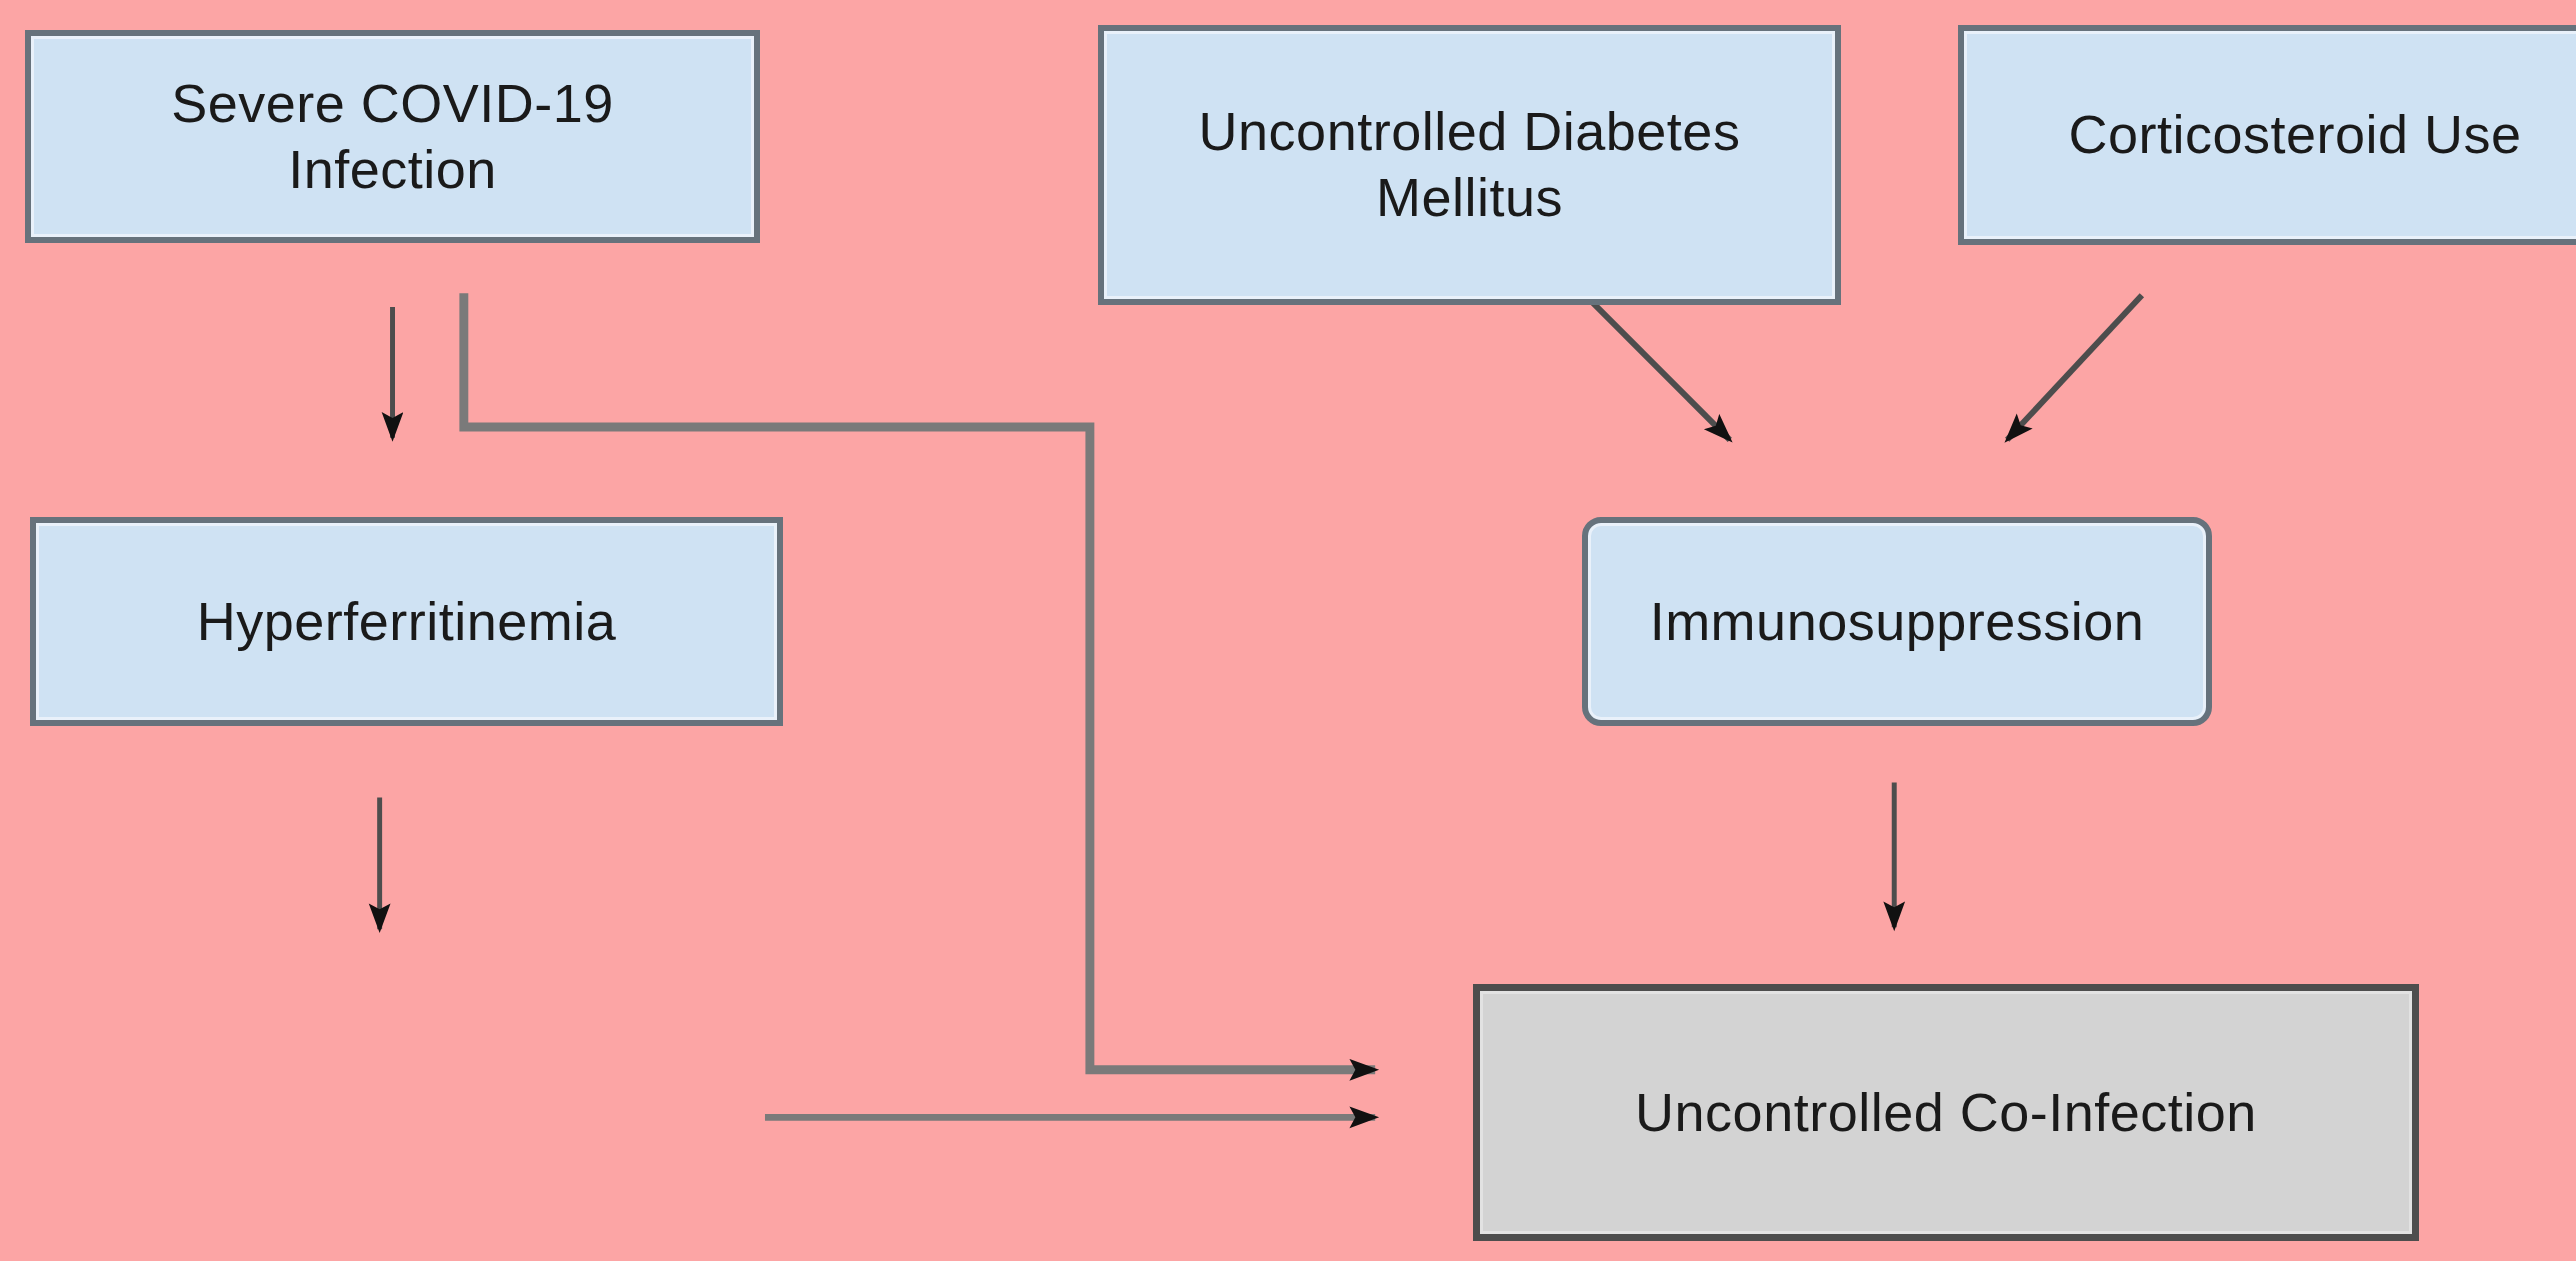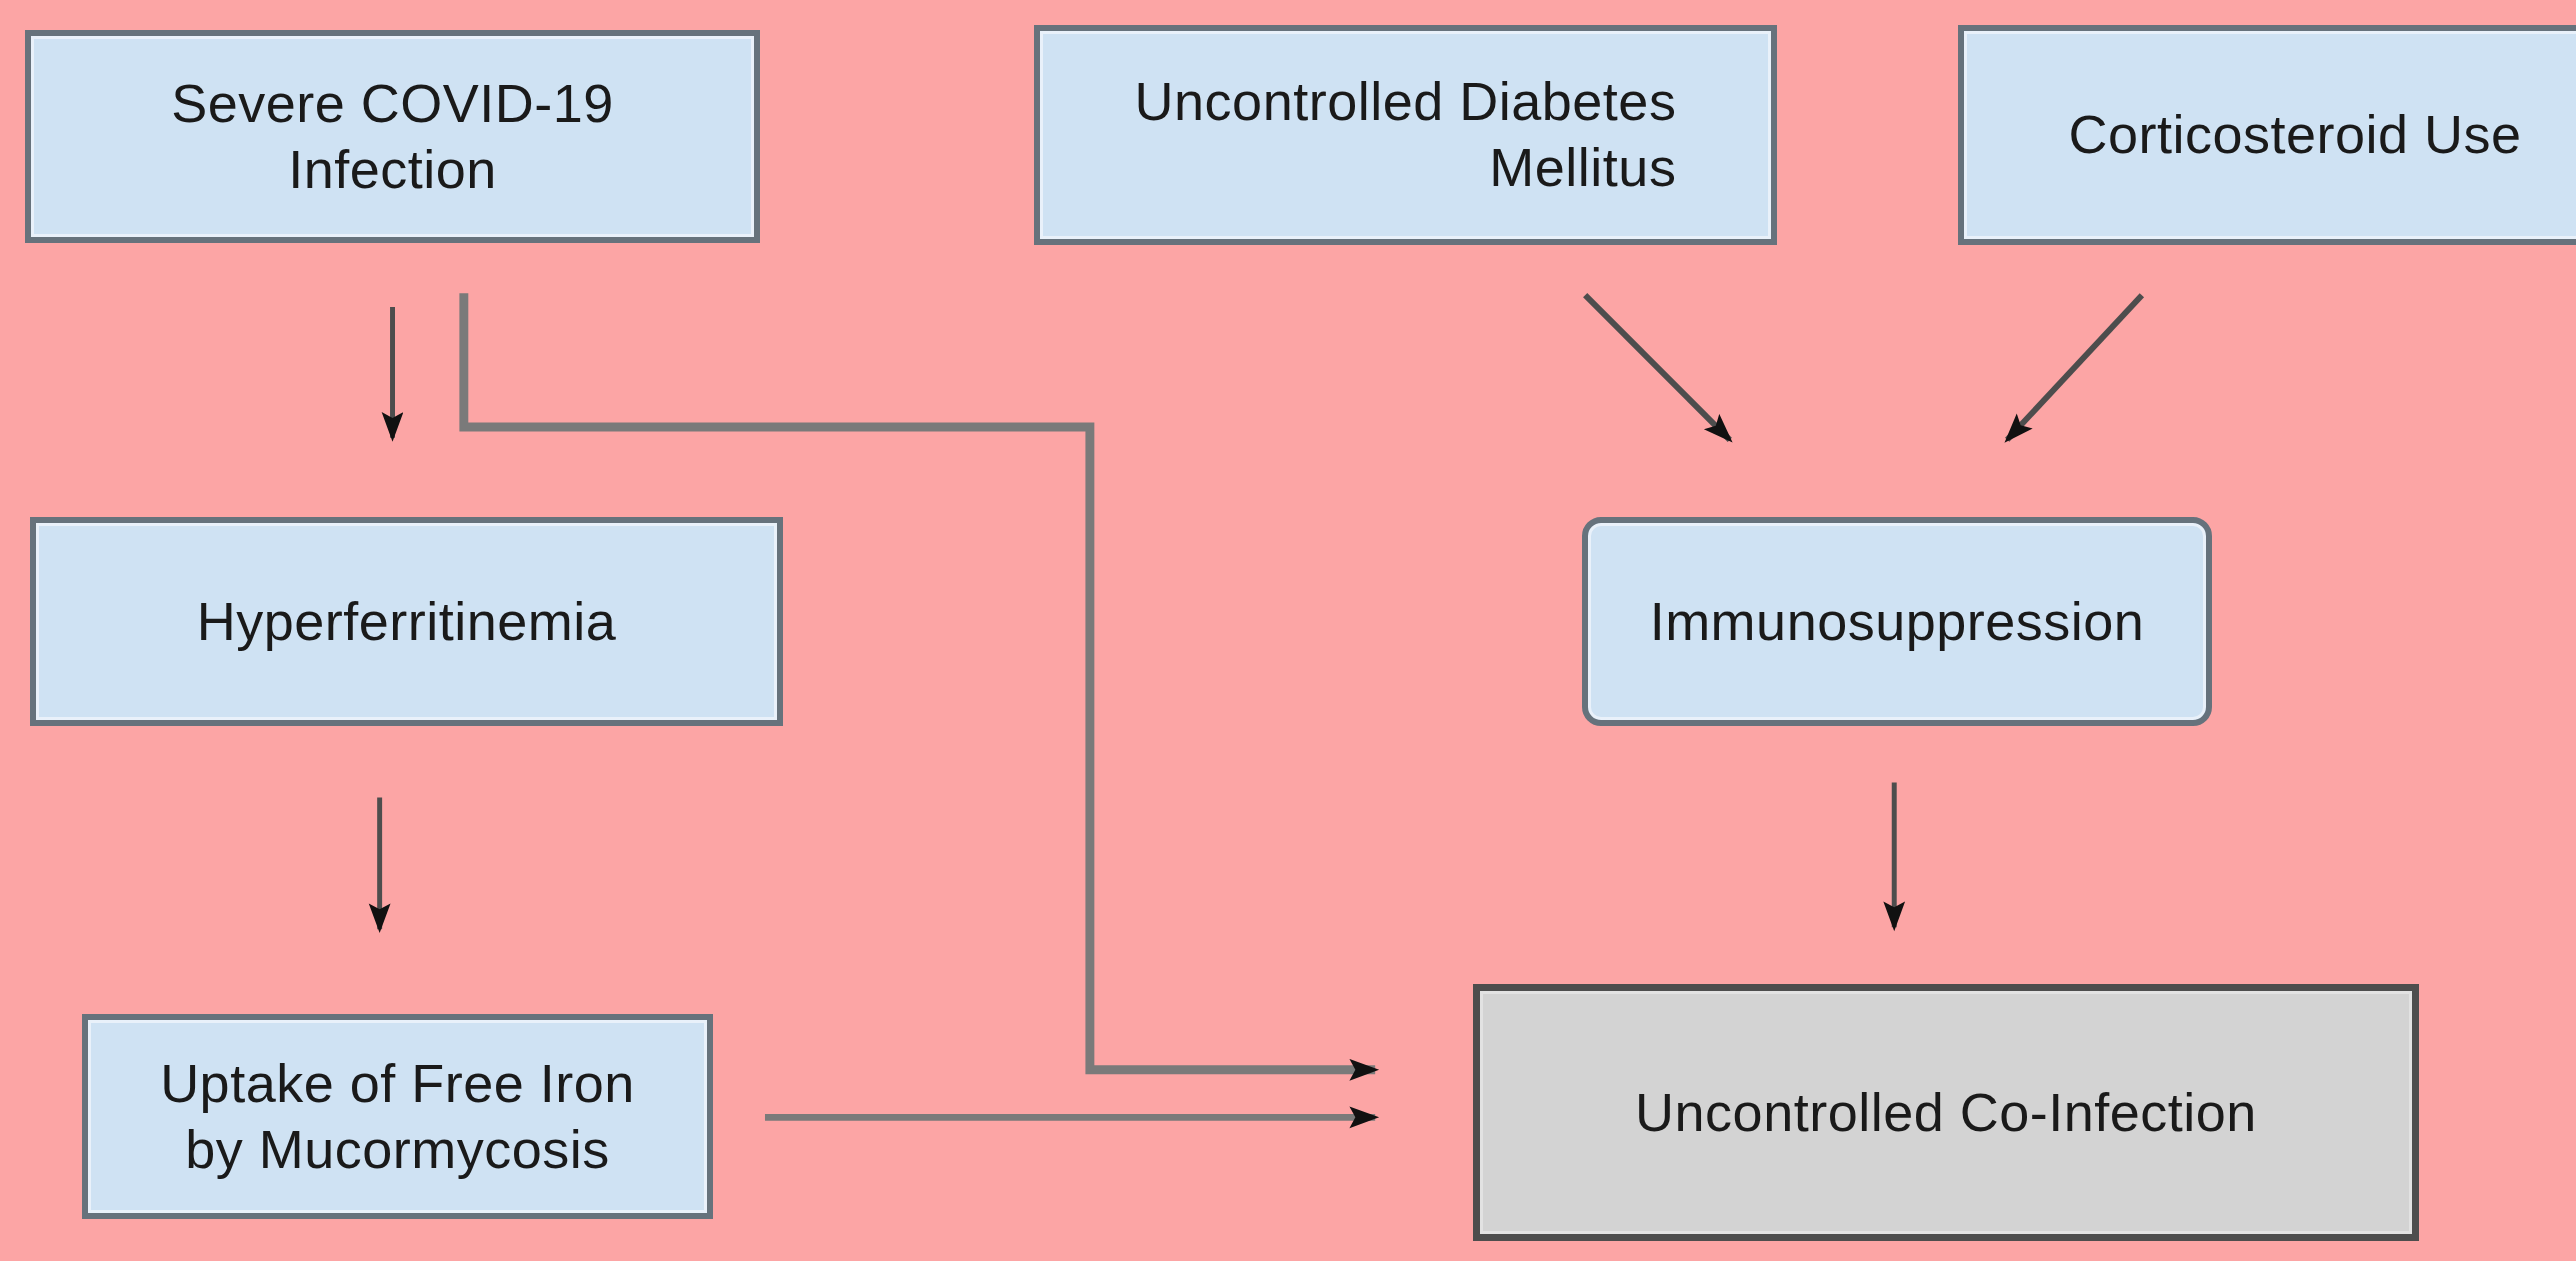--- a/index.html
+++ b/index.html
@@ -79,40 +79,36 @@
     <path class="edge-diag" d="M2162,298 L2026,444" marker-end="url(#ah)"></path>
 
     <path class="edge-thin" d="M1912,790 L1912,936" marker-end="url(#ah)"></path>
   </svg>
 
   <div class="node risk" style="left:25px; top:30px; width:735px; height:213px;">
     <span class="label">Severe COVID-19
 Infection</span>
   </div>
 
-  <div class="node risk" style="left:1034px; top:25px; width:743px; height:220px;text-align:right;">
+  <div class="node risk" style="left:1098px; top:25px; width:743px; height:280px;">
     <span class="label">Uncontrolled Diabetes
 Mellitus</span>
   </div>
 
   <div class="node risk" style="left:1958px; top:25px; width:674px; height:220px;">
     <span class="label">Corticosteroid Use</span>
   </div>
 
   <div class="node risk" style="left:30px; top:517px; width:753px; height:209px;">
     <span class="label">Hyperferritinemia</span>
   </div>
 
   <div class="node risk" style="left:1582px; top:517px; width:630px; height:209px;border-radius:19px;">
     <span class="label">Immunosuppression</span>
   </div>
 
-  <div class="node risk" style="left:82px; top:1014px; width:631px; height:205px;">
-    <span class="label">Uptake of Free Iron
-by Mucormycosis</span>
-  </div>
 
   <div class="node outcome" style="left:1473px; top:984px; width:946px; height:257px;">
     <span class="label">Uncontrolled Co-Infection</span>
   </div>
 
 </div>
 
 
 </body></html>

